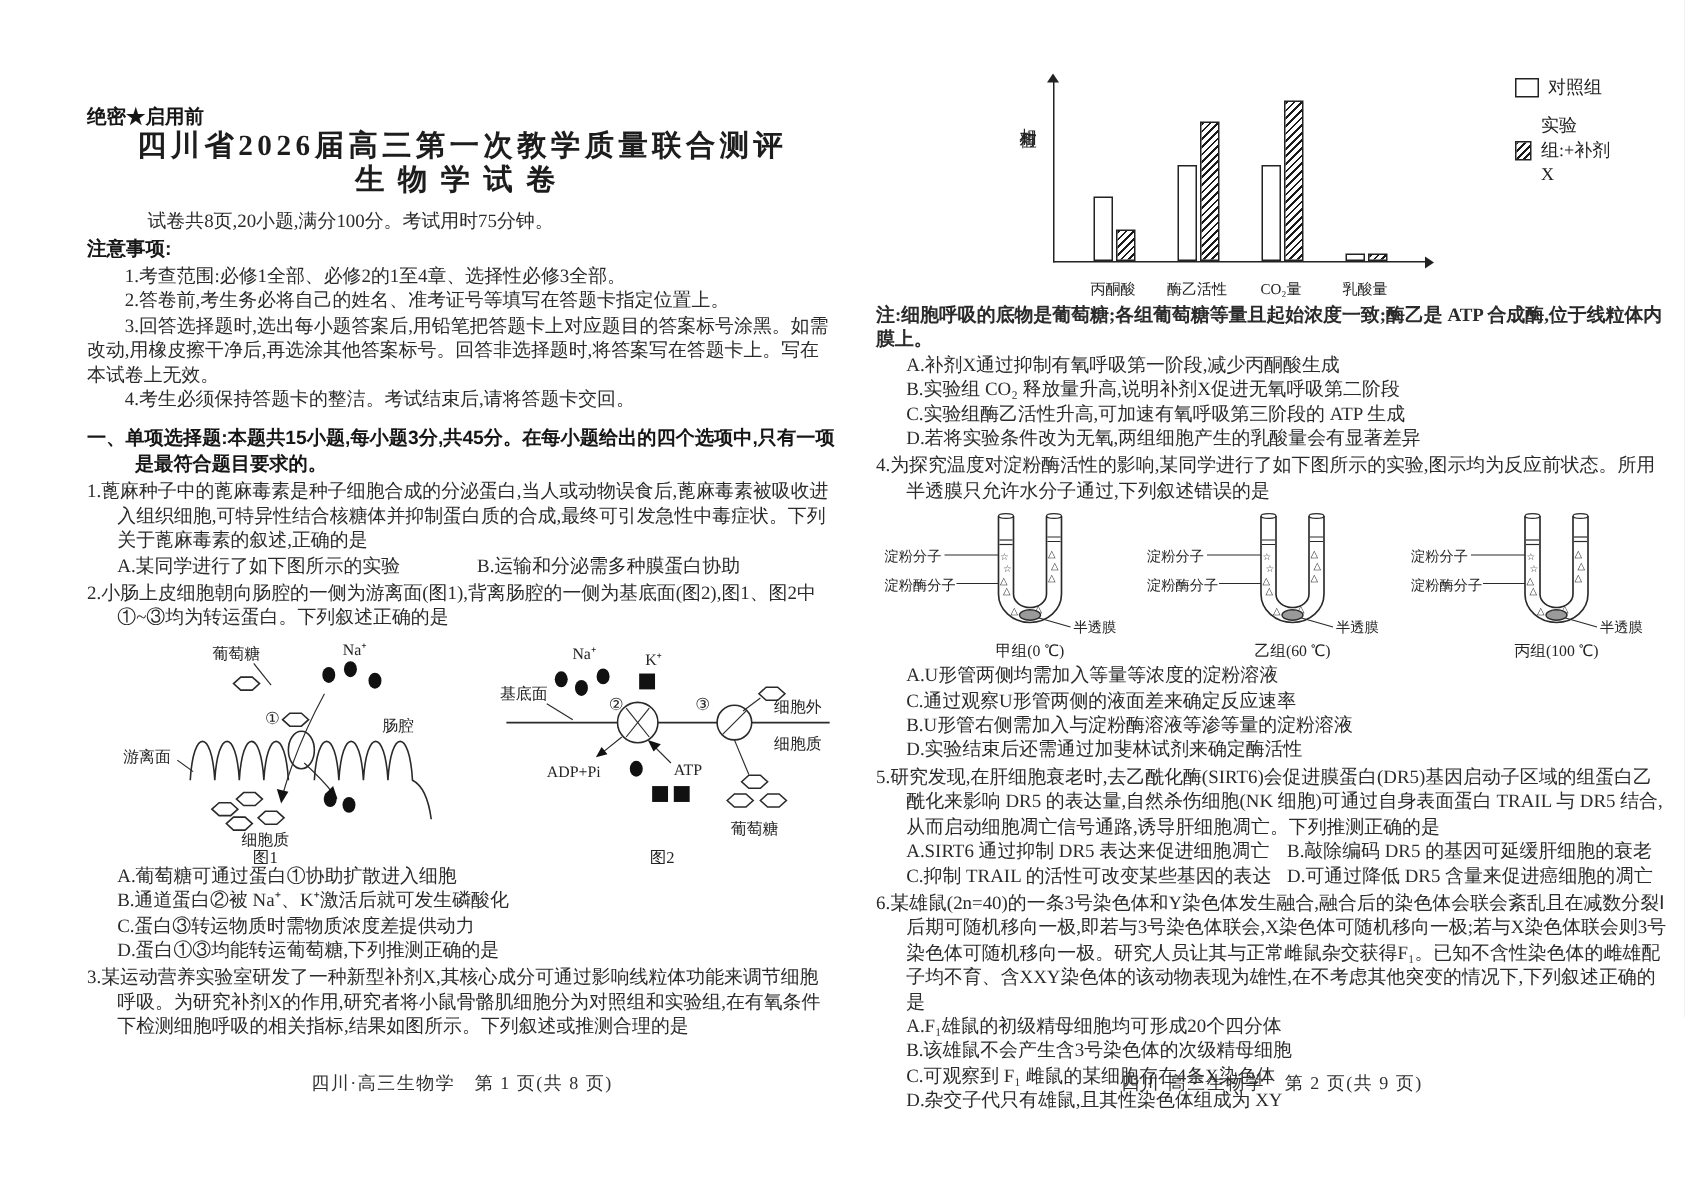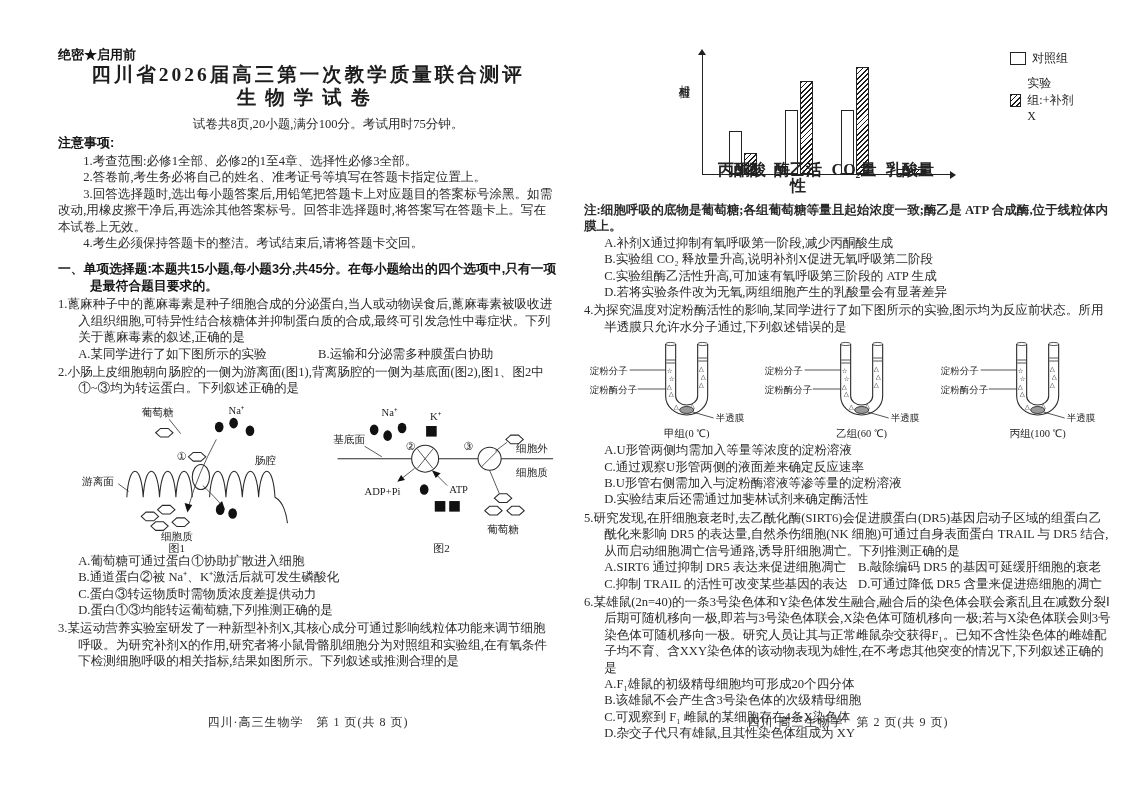--- a/index.html
+++ b/index.html
@@ -1,24 +1,24 @@
 <!DOCTYPE html>
 <html><head>
 <meta charset="utf-8">
 <style>
   html,body{margin:0;padding:0;background:#e8e8e8;}
   .canvas{position:relative;width:1123px;height:794px;background:#ffffff;overflow:hidden;
           font-family:"Liberation Serif",serif;color:#2b2b2b;}
   .page{position:absolute;top:0;height:794px;font-size:12.6px;line-height:16.4px;}
-  .page-left{left:58px;width:500px;padding-top:47px;box-sizing:border-box;}
+  .page-left{left:58px;width:500px;padding-top:70px;box-sizing:border-box;}
   .page-right{left:584px;width:528px;padding-top:50px;box-sizing:border-box;}
   .classified{font-family:"Liberation Sans",sans-serif;font-weight:bold;font-size:13px;color:#161616;margin:0 0 4px 0;}
   .title{margin:2px 0 0 0;text-align:center;font-size:19.5px;font-weight:700;letter-spacing:3px;color:#1d1d1d;}
   .subtitle{margin:6px 0 10px 0;text-align:center;font-size:19.5px;font-weight:700;letter-spacing:9px;color:#1d1d1d;}
-  .exam-info{margin:2px 0 2px 3.2em;text-align:center;}
+  .exam-info{margin:2px 0 2px 3.2em;}
   .notice-head{margin:2px 0;font-family:"Liberation Sans",sans-serif;font-weight:bold;font-size:13px;color:#161616;}
   .notice{margin:0;text-indent:2em;font-family:Liberation Serif, serif;}
   .section-head{margin:10px 0 2px 0;font-family:"Liberation Sans",sans-serif;font-weight:bold;font-size:12.8px;
                 color:#161616;padding-left:2.5em;text-indent:-2.5em;}
   .qtext{margin:2px 0 0 0;padding-left:1.6em;text-indent:-1.6em;}
   .opt{margin:0 0 0 1.6em;}
   .opt-row{display:flex;margin-left:1.6em;}
   .opt-row .opt{width:50%;margin-left:0;}
   .figs{display:flex;justify-content:space-between;margin:4px 0 0 14px;}
   .footer{position:absolute;left:0;right:0;top:714px;text-align:center;font-size:12px;color:#2f2f2f;letter-spacing:1px;}
@@ -27,21 +27,21 @@
   .chart-ylabel{position:absolute;left:-4px;top:26px;writing-mode:vertical-rl;text-orientation:upright;
                 font-size:11.5px;color:#222;letter-spacing:1px;}
   .plot{position:absolute;left:22px;top:4px;width:248px;height:120px;
         border-left:1.4px solid #222;border-bottom:1.4px solid #222;}
   .plot::before{content:'';position:absolute;left:-5.2px;top:-9px;border:4px solid transparent;border-bottom:6px solid #222;}
   .plot::after{content:'';position:absolute;right:-9px;bottom:-5.1px;border:4px solid transparent;border-left:6px solid #222;}
   .bars{display:flex;align-items:flex-end;height:100%;padding-left:12px;}
   .bar-group{width:56px;display:flex;justify-content:center;align-items:flex-end;gap:2px;}
   .bar{width:13px;background:#fff;border:1.1px solid #222;box-sizing:border-box;}
   .bar-hatch{background:repeating-linear-gradient(135deg,#1a1a1a 0 1.3px,#ffffff 1.3px 3.6px);}
-  .cat-row{position:absolute;left:22px;top:112px;display:flex;padding-left:12px;font-size:16px;color:#222;font-weight:bold;}
+  .cat-row{position:absolute;left:22px;top:136px;display:flex;padding-left:12px;font-size:10px;color:#222;}
   .bar-cat{width:56px;text-align:center;}
   .legend{position:absolute;left:288px;top:0;font-size:12px;color:#222;}
   .legend-item{display:flex;align-items:center;margin-bottom:9px;padding-left:42px;}
   .swatch{display:inline-block;width:16px;height:13px;border:1.1px solid #222;margin-right:6px;background:#fff;box-sizing:border-box;}
   .swatch.hatch{background:repeating-linear-gradient(135deg,#1a1a1a 0 1.3px,#ffffff 1.3px 3.6px);}
   .chart-note{margin:2px 0 0 0;font-weight:bold;}
   .utubes{display:flex;margin:3px 0 2px 2px;}
   svg text{font-family:"Liberation Serif",serif;fill:#242424;}
   svg .ln{stroke:#2a2a2a;stroke-width:1.1;fill:none;}
   svg .thin{stroke:#2a2a2a;stroke-width:0.8;fill:none;}

